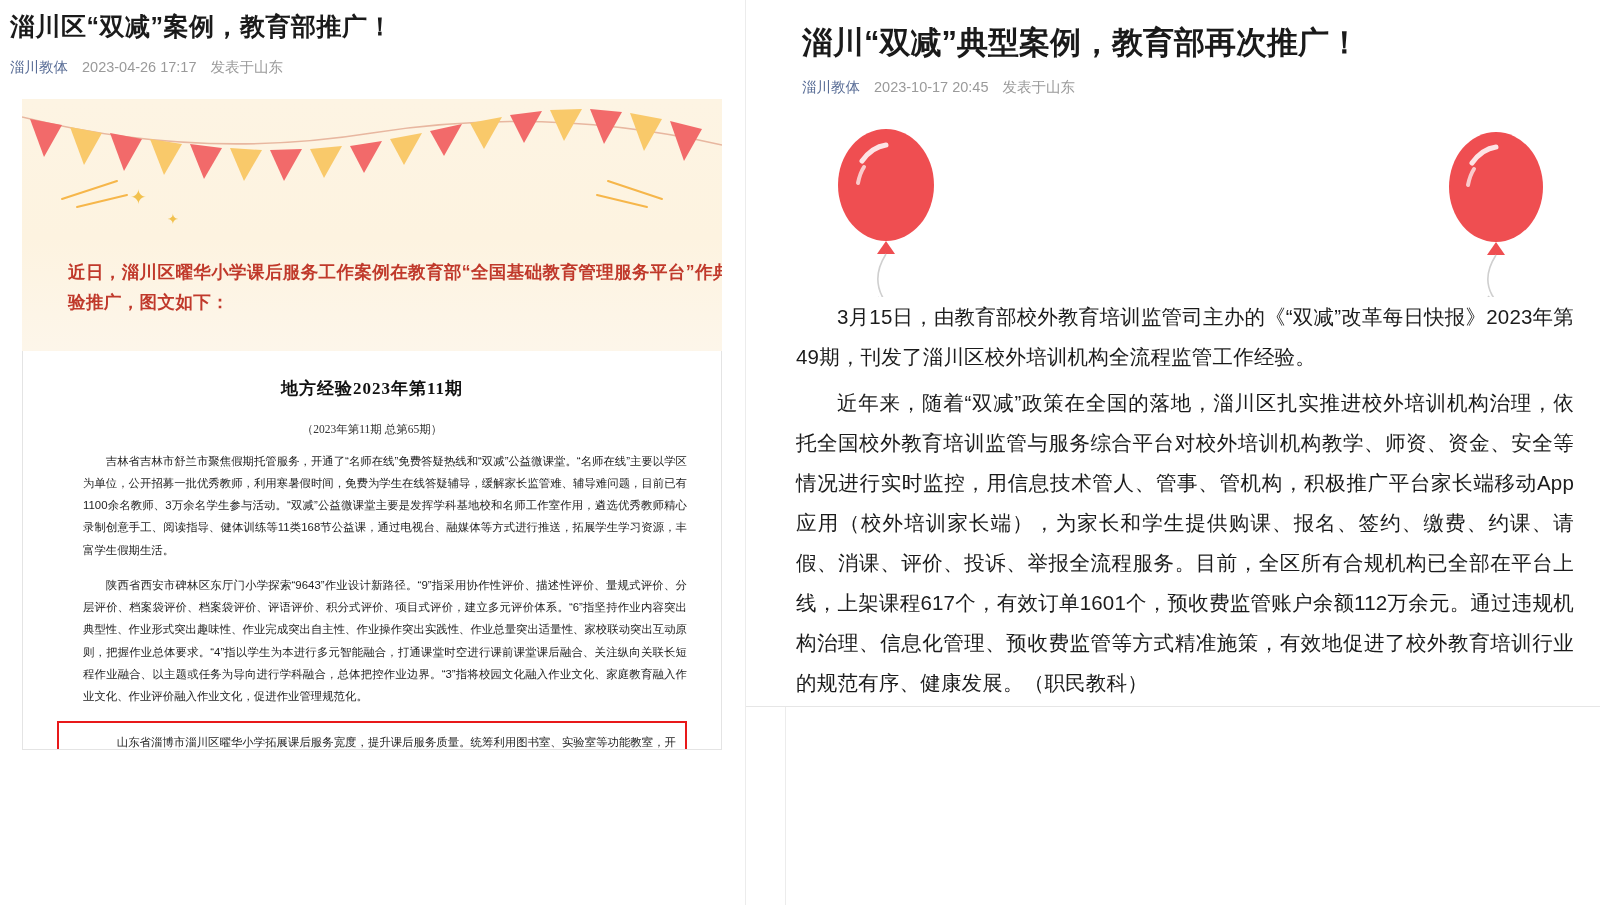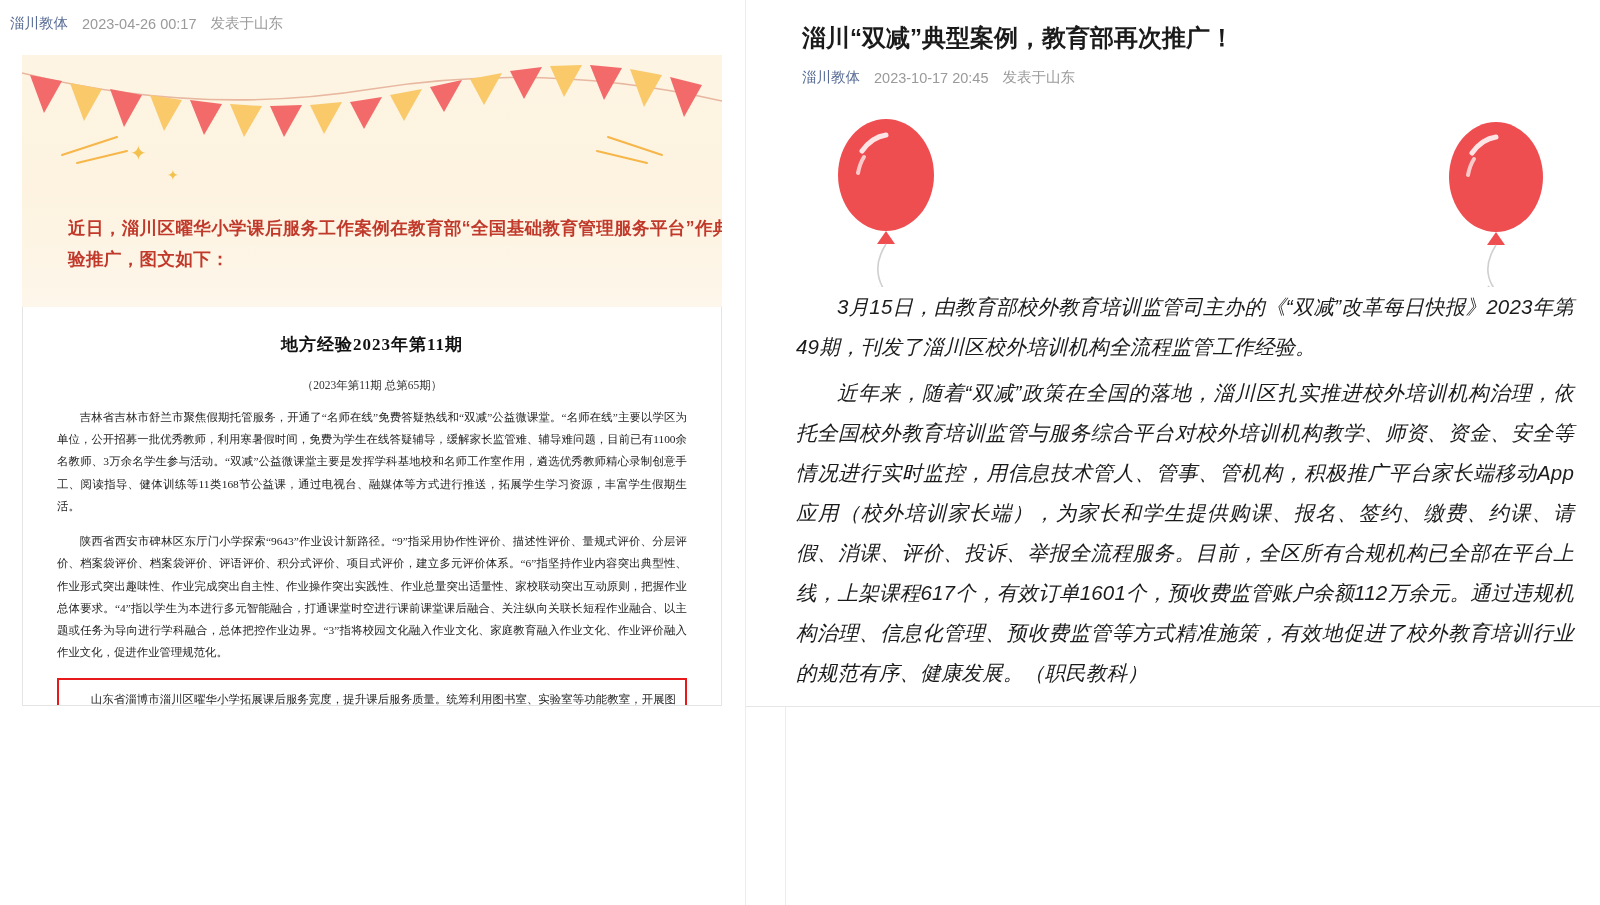--- a/index.html
+++ b/index.html
@@ -93,32 +93,33 @@
     margin-top: 22px;
     font-family: "Liberation Serif", serif;
   }
   .doc-p {
     margin-top: 13px;
     font-size: 11.4px;
     line-height: 1.95;
     color: #1d1d1d;
     text-align: justify;
     text-indent: 2em;
-    font-family: Liberation Serif, serif;
+    font-family: Liberation Sans, sans-serif;
+    margin-left: 26px;
   }
   .doc-highlight {
     margin-top: 14px;
     border: 2px solid #e8191a;
     padding: 8px 9px 9px 9px;
   }
   .doc-highlight .doc-p { margin-top: 0; }
 
   
   .art-title-right {
-    font-size: 24px;
+    font-size: 31px;
     color: #1a1a1a;
     font-weight: 600;
     padding: 22px 0 0 0;
     margin-left: 6px;
     line-height: 1.35;
   }
   .right-inner { padding-left: 50px; padding-right: 20px; }
   .balloons {
     position: relative;
     height: 170px;
@@ -126,21 +127,20 @@
   }
   .body-p {
     font-size: 20.5px;
     line-height: 1.95;
     color: #1b1b1b;
     text-align: justify;
     text-indent: 2em;
     letter-spacing: 0.2px;
     margin: 0 0 6px 0;
     padding-right: 6px;
-    font-style: italic;
   }
   .ribbons {
     position: relative;
     height: 60px;
     margin-top: 18px;
     padding-left: 10px;
   }
   .ribbon {
     position: absolute;
     width: 6px; height: 40px;
@@ -172,24 +172,25 @@
     background: #fff;
   }
 </style>
 </head>
 <body>
 
 <div class="page">
 
   <div class="col col-left">
 
+    <div class="art-title-left">淄川区“双减”案例，教育部推广！</div>
 
     <div class="meta-row">
       <span class="meta-account">淄川教体</span>
-      <span class="meta-date">2023-04-26 00:17</span>
+      <span class="meta-date">2023-04-26 17:17</span>
       <span class="meta-loc">发表于山东</span>
     </div>
 
     <div class="banner">
       <svg class="flag-row" viewBox="0 0 700 110" preserveAspectRatio="none">
         <path d="M0,18 Q175,62 350,34 Q525,6 700,46" stroke="#e8b7a0" stroke-width="1.6" fill="none"></path>
         <g>
           <polygon points="8,20 40,26 22,58" fill="#f26a6a"></polygon>
           <polygon points="48,28 80,34 62,66" fill="#f9c96a"></polygon>
           <polygon points="88,34 120,40 102,72" fill="#f26a6a"></polygon>

